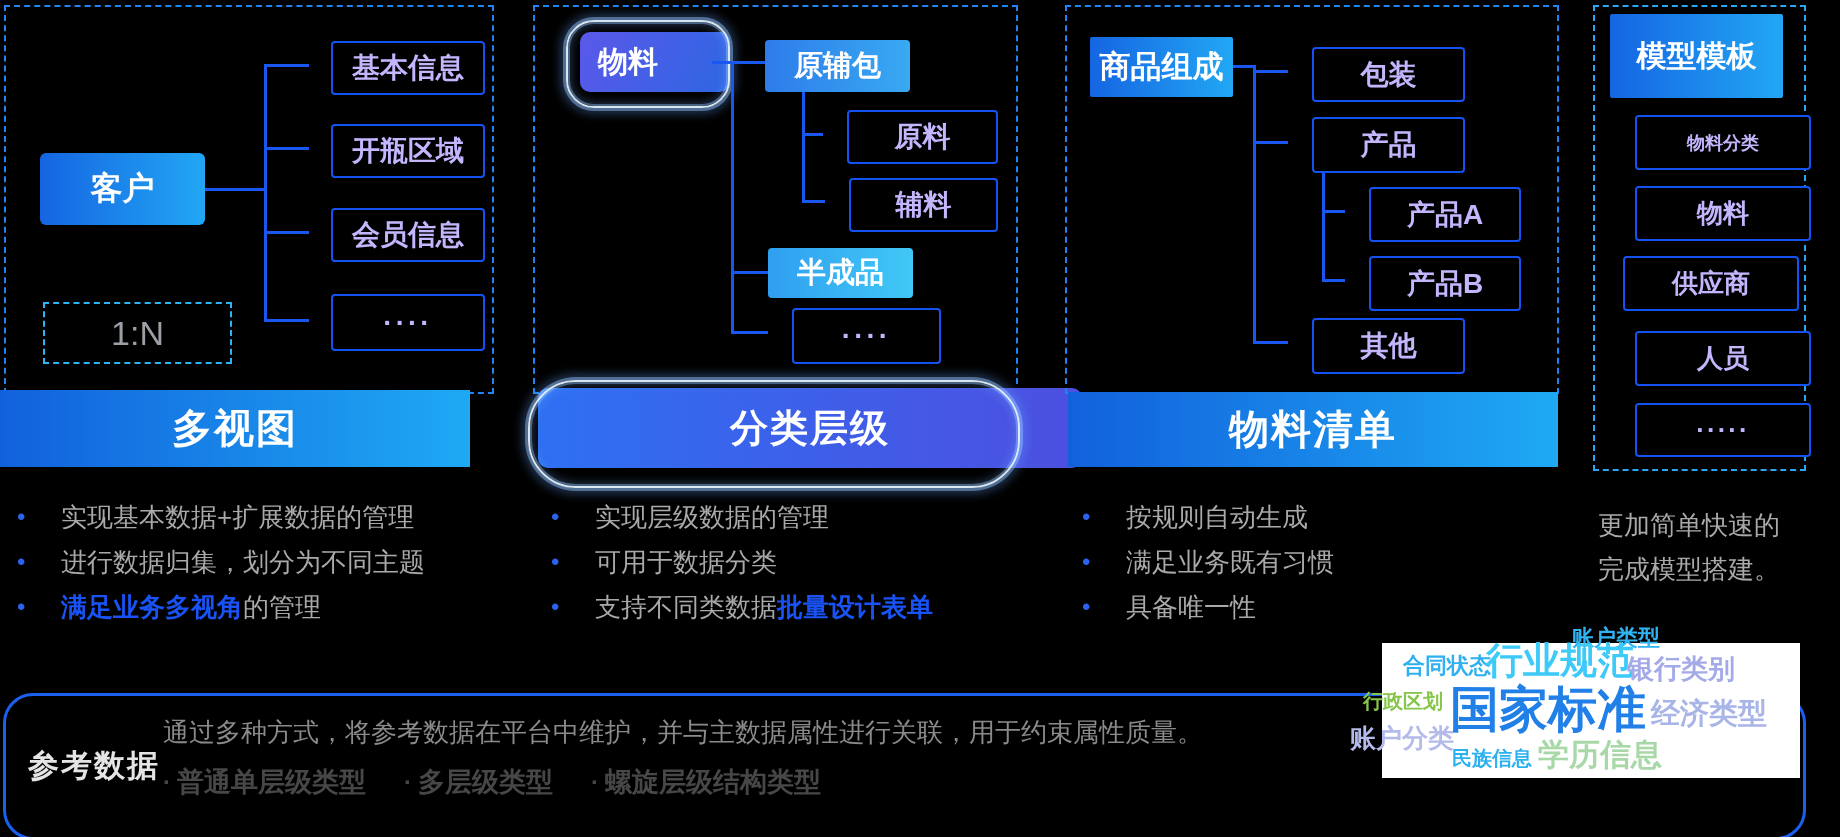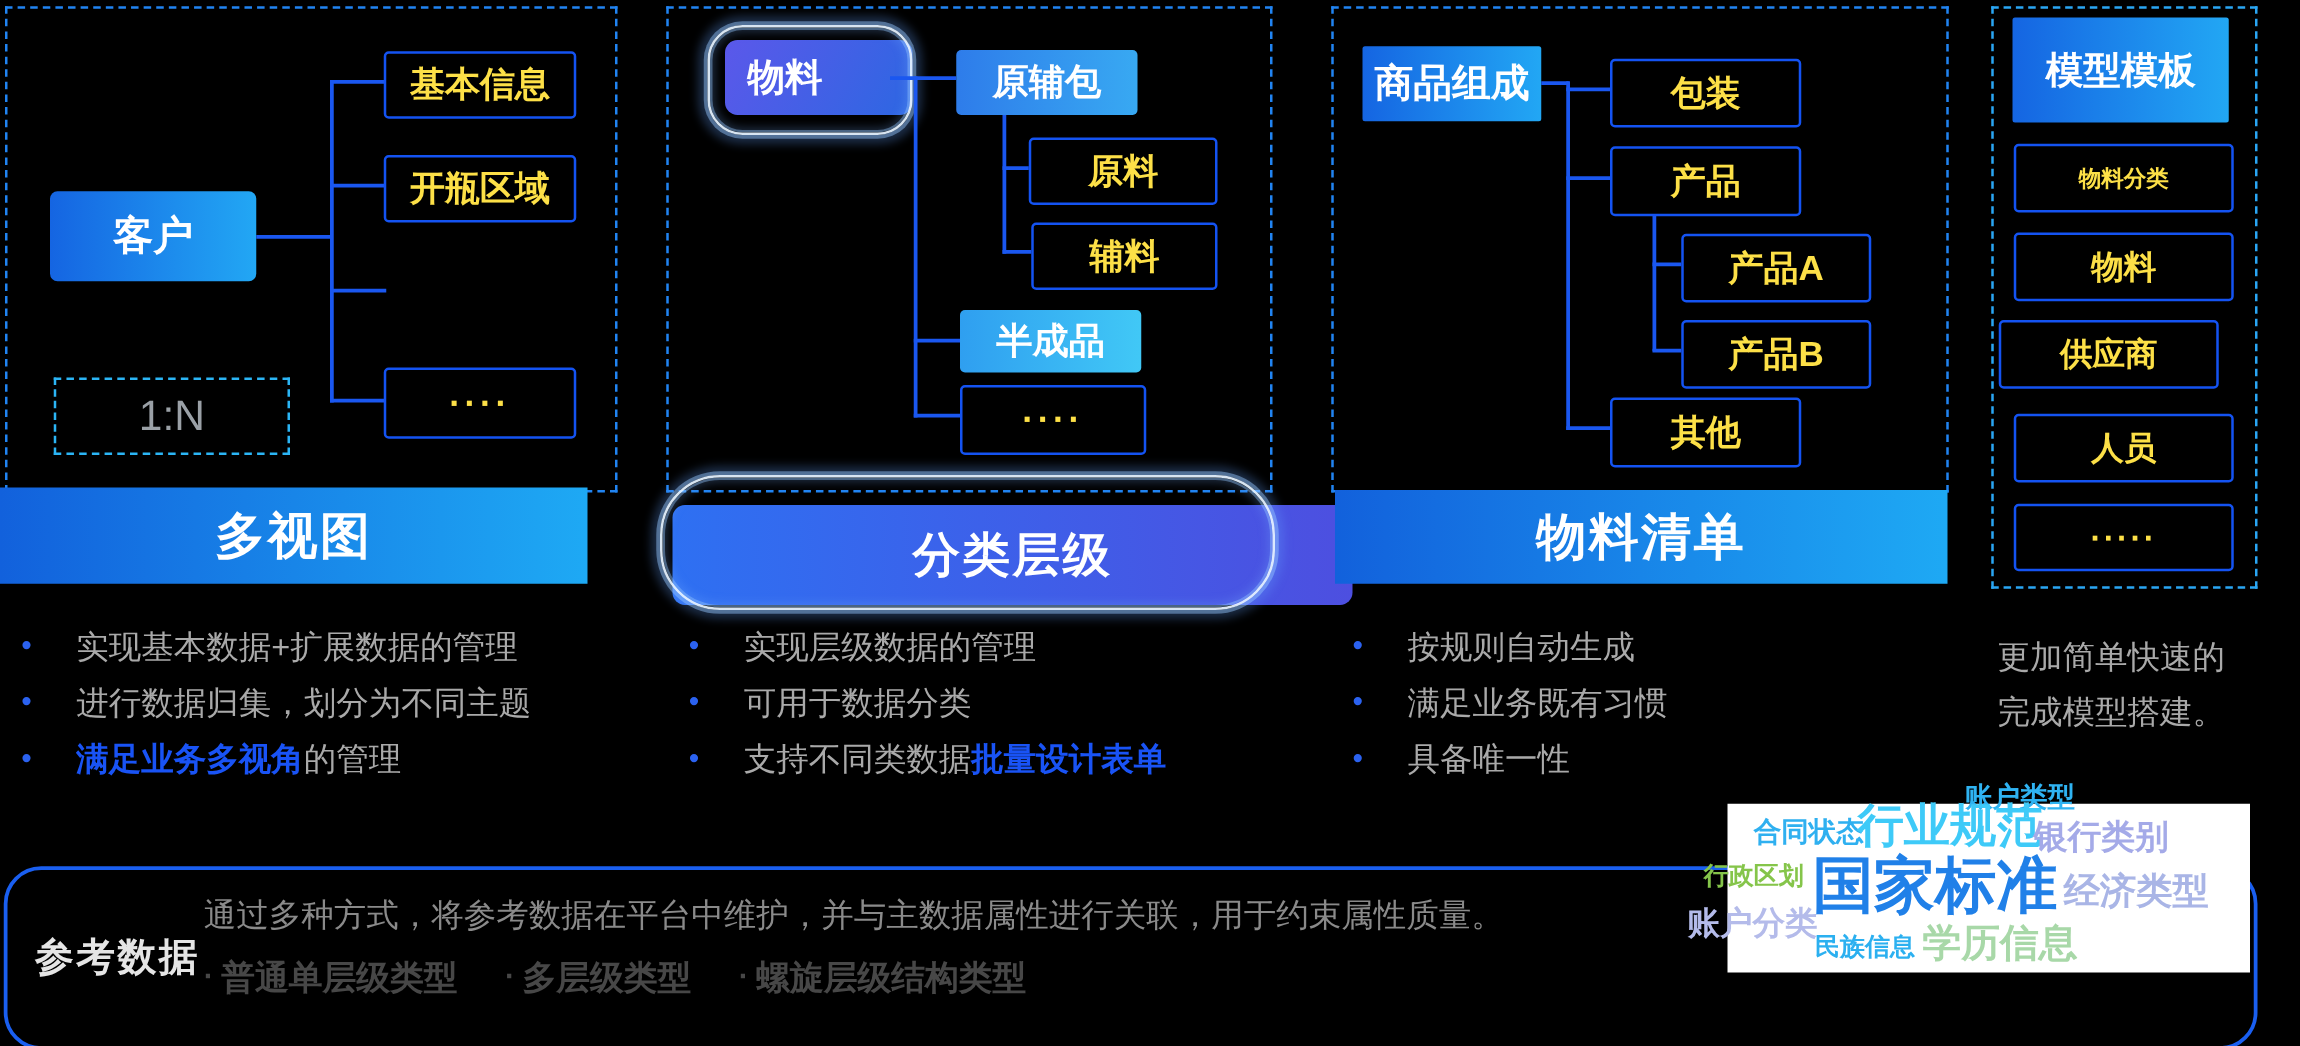--- a/index.html
+++ b/index.html
@@ -4,21 +4,21 @@
 <style>
   html,body{margin:0;padding:0;background:#000;}
   #stage{
     position:relative;width:1840px;height:837px;background:#000;overflow:hidden;
     font-family:"Liberation Sans","DejaVu Sans",sans-serif;
   }
   .dash-panel{position:absolute;border:2px dashed #2184f2;}
   .dash-panel.cyan{border-color:#2aa6f4;}
   .node{position:absolute;display:flex;align-items:center;justify-content:center;
         font-weight:bold;border-radius:4px;white-space:nowrap;}
-  .node.outline{border:2px solid #1453f2;color:#fde047;background:#000;font-size:28px;}
+  .node.outline{border:2px solid #1453f2;color:#c4b5fd;background:#000;font-size:28px;margin-left:24px;}
   .node.fill-blue{background:linear-gradient(90deg,#1565e2,#22a7f4);color:#fff;border-radius:6px;}
   .node.fill-midblue{background:linear-gradient(90deg,#2e7cea,#38a9f2);color:#fff;font-size:29px;}
   .node.fill-lightblue{background:linear-gradient(90deg,#2f9ff0,#41c8f6);color:#fff;font-size:29px;}
   .node.fill-purple{background:linear-gradient(120deg,#5b58ea,#2d67e2);color:#fff;
         border-radius:10px;justify-content:flex-start;padding-left:18px;font-size:30px;}
   .glow-ring{position:absolute;border:2px solid rgba(228,241,255,.95);pointer-events:none;
         box-shadow:0 0 0 3px rgba(150,200,255,.45),0 0 8px 7px rgba(100,160,255,.28),
                    inset 0 0 0 2px rgba(150,200,255,.40),inset 0 0 8px 4px rgba(120,175,255,.25);}
   .line{position:absolute;background:#1a57f0;}
   .banner{position:absolute;display:flex;align-items:center;justify-content:center;
@@ -63,20 +63,21 @@
 
   <div class="line" style="left:205px;top:188px;width:61px;height:3px;"></div>
   <div class="line" style="left:264px;top:64px;width:3px;height:258px;"></div>
   <div class="line" style="left:264px;top:64px;width:45px;height:3px;"></div>
   <div class="line" style="left:264px;top:147px;width:45px;height:3px;"></div>
   <div class="line" style="left:264px;top:231px;width:45px;height:3px;"></div>
   <div class="line" style="left:264px;top:319px;width:45px;height:3px;"></div>
 
   <div class="node outline" style="left:307px;top:41px;width:150px;height:50px;">基本信息</div>
   <div class="node outline" style="left:307px;top:124px;width:150px;height:50px;">开瓶区域</div>
+  <div class="node outline" style="left:307px;top:208px;width:150px;height:50px;">会员信息</div>
   <div class="node outline" style="left:307px;top:294px;width:150px;height:53px;letter-spacing:3px;">····</div>
 
   <div class="relation-box" style="left:43px;top:302px;width:185px;height:58px;">1:N</div>
 
   <div class="banner grad-a" style="left:0px;top:390px;width:470px;height:77px;">多视图</div>
 
   <div class="dash-panel" style="left:533px;top:5px;width:481px;height:385px;"></div>
 
   <div class="node fill-purple" style="left:580px;top:32px;width:132px;height:60px;">物料</div>
   <div class="glow-ring" style="left:566px;top:20px;width:160px;height:84px;border-radius:28px;"></div>
@@ -88,21 +89,21 @@
   <div class="line" style="left:802px;top:92px;width:3px;height:111px;"></div>
   <div class="line" style="left:802px;top:133px;width:21px;height:3px;"></div>
   <div class="line" style="left:802px;top:200px;width:23px;height:3px;"></div>
 
   <div class="node fill-midblue" style="left:765px;top:40px;width:145px;height:52px;">原辅包</div>
   <div class="node outline" style="left:823px;top:110px;width:147px;height:50px;">原料</div>
   <div class="node outline" style="left:825px;top:178px;width:145px;height:50px;">辅料</div>
   <div class="node fill-lightblue" style="left:768px;top:248px;width:145px;height:50px;">半成品</div>
   <div class="node outline" style="left:768px;top:308px;width:145px;height:52px;letter-spacing:3px;">····</div>
 
-  <div class="banner grad-b" style="left:538px;top:404px;width:544px;height:80px;">分类层级</div>
+  <div class="banner grad-b" style="left:538px;top:388px;width:544px;height:80px;">分类层级</div>
   <div class="glow-ring" style="left:528px;top:380px;width:488px;height:104px;border-radius:48px;"></div>
 
   <div class="dash-panel" style="left:1065px;top:5px;width:490px;height:385px;"></div>
 
   <div class="node fill-blue" style="left:1090px;top:37px;width:143px;height:60px;font-size:31px;border-radius:2px;">商品组成</div>
 
   <div class="line" style="left:1233px;top:65px;width:22px;height:3px;"></div>
   <div class="line" style="left:1253px;top:65px;width:3px;height:279px;"></div>
   <div class="line" style="left:1253px;top:70px;width:35px;height:3px;"></div>
   <div class="line" style="left:1253px;top:141px;width:35px;height:3px;"></div>

